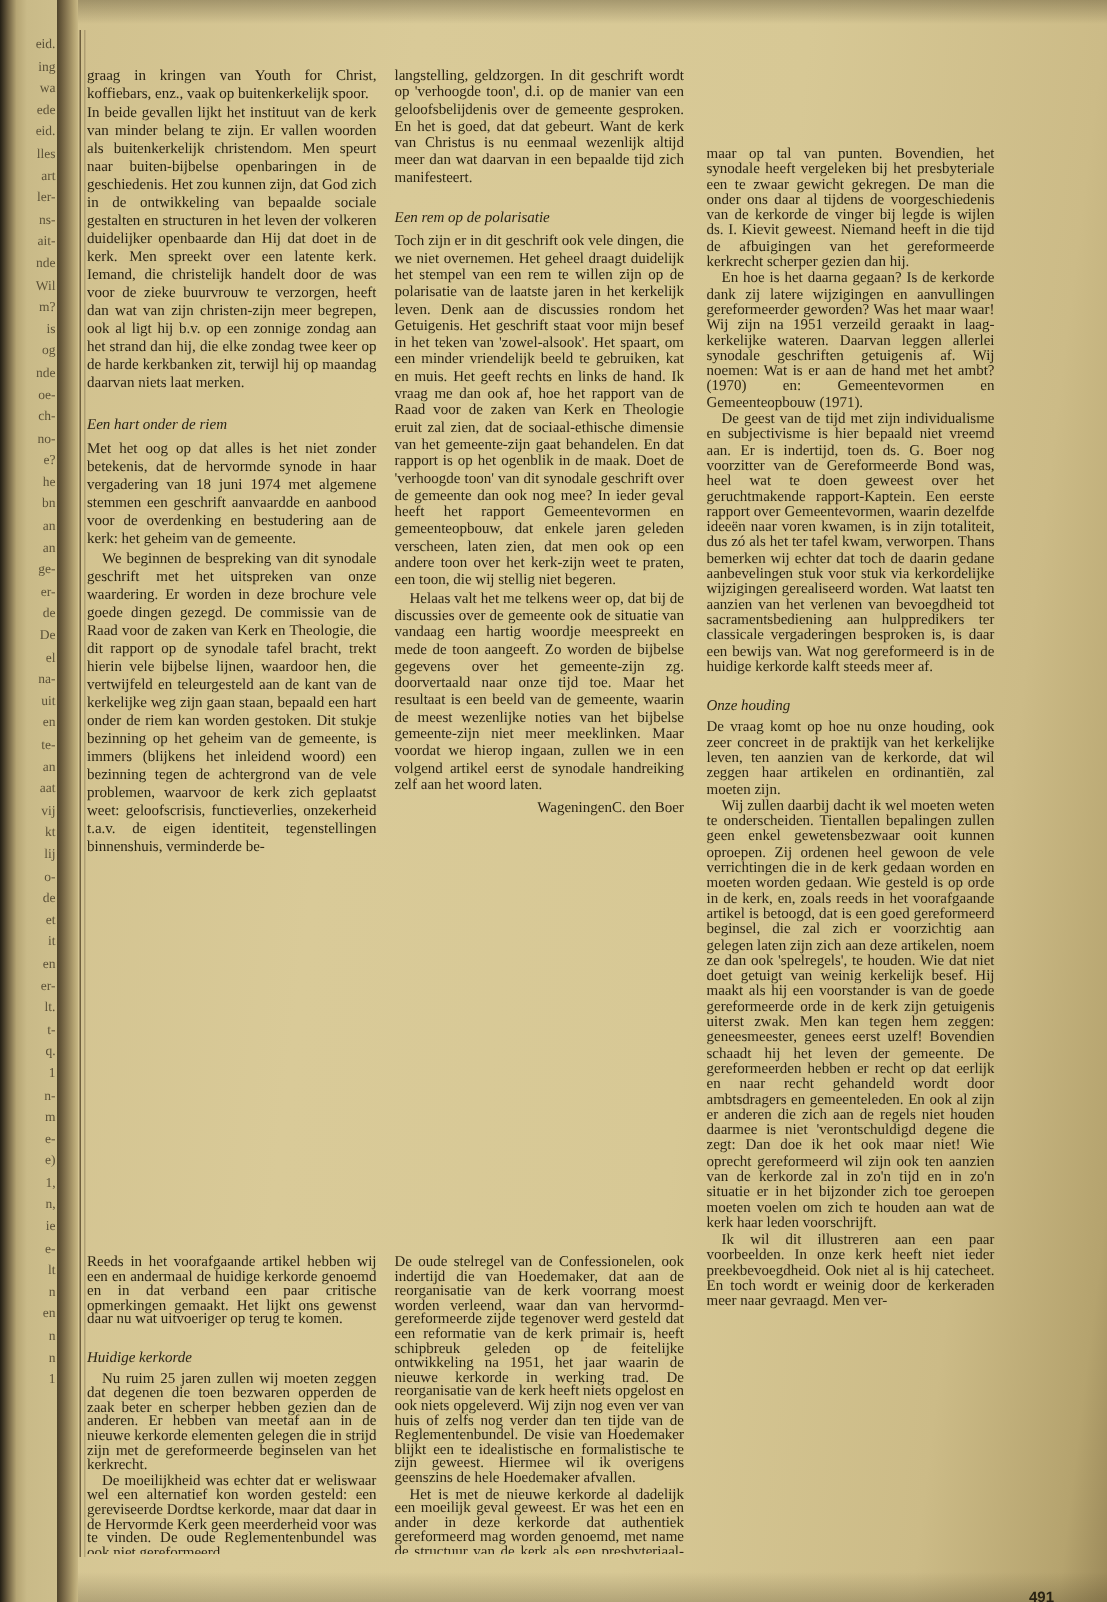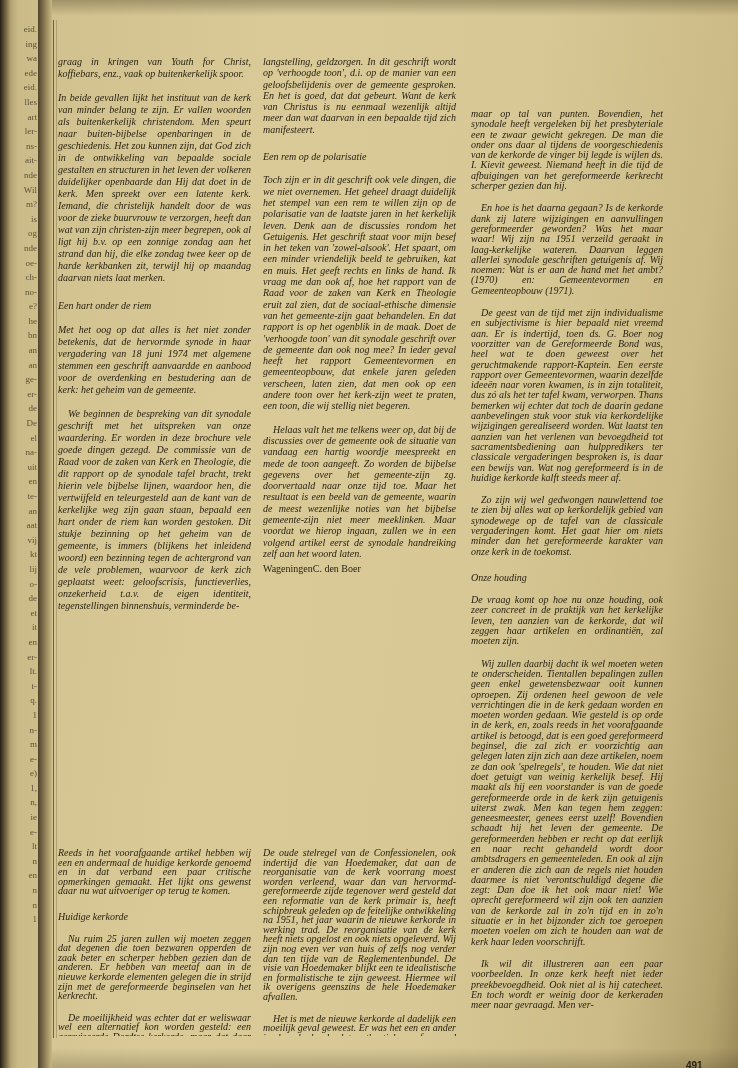--- a/index.html
+++ b/index.html
@@ -36,34 +36,34 @@
   .rule{
     position:absolute;left:1px;top:20px;width:1px;height:1018px;
     background:#6e5f3e;box-shadow:3px 0 0 rgba(110,95,62,.35);
   }
   
   .col{
     position:absolute;overflow:hidden;
     color:#2a2313;text-align:justify;
     font-family:"Liberation Serif",serif;
   }
-  .col p{margin:12px 0 1px 0;font-style:italic;}
+  .col p{margin:1px 0 1px 0;}
   .col p.ind{text-indent:10px;}
   .subhead{
     font-style:italic;font-weight:normal;font-size:inherit;
     margin:16px 0 4px 0;text-align:left;
   }
   .a1c1{left:6px;top:44px;width:193px;max-height:692px;font-size:10px;line-height:12px;}
   .a1c2{left:211px;top:44px;width:193px;max-height:700px;font-size:10px;line-height:11.3px;}
   .c3  {left:419px;top:97px;width:192px;max-height:934px;font-size:10px;line-height:10.3px;}
   .a2c {top:836px;width:193px;max-height:200px;font-size:10px;line-height:9.6px;}
   .a2c1{left:6px;}
   .a2c2{left:211px;}
   .signoff{
-    display:flex;justify-content:flex-start;margin-top:4px;
+    display:flex;justify-content:flex-end;margin-top:4px;
   }
   
   .headline{
     position:absolute;left:6px;top:774px;width:402px;
     display:flex;justify-content:space-between;align-items:baseline;
   }
   .hl{
     font-family:"Liberation Sans",sans-serif;font-weight:400;
     font-size:33px;line-height:1;letter-spacing:-.5px;color:#342c1b;
   }
@@ -169,21 +169,20 @@
       <div class="signoff">
         <span>Wageningen</span>
         <span>C. den Boer</span>
       </div>
     </div>
 
     <div class="col c3">
       <p>maar op tal van punten. Bovendien, het synodale heeft vergeleken bij het presbyteriale een te zwaar gewicht gekregen. De man die onder ons daar al tijdens de voorgeschiedenis van de kerkorde de vinger bij legde is wijlen ds. I. Kievit geweest. Niemand heeft in die tijd de afbuigingen van het gereformeerde kerkrecht scherper gezien dan hij.</p>
       <p class="ind">En hoe is het daarna gegaan? Is de kerkorde dank zij latere wijzigingen en aanvullingen gereformeerder geworden? Was het maar waar! Wij zijn na 1951 verzeild geraakt in laag-kerkelijke wateren. Daarvan leggen allerlei synodale geschriften getuigenis af. Wij noemen: Wat is er aan de hand met het ambt? (1970) en: Gemeentevormen en Gemeenteopbouw (1971).</p>
       <p class="ind">De geest van de tijd met zijn individualisme en subjectivisme is hier bepaald niet vreemd aan. Er is indertijd, toen ds. G. Boer nog voorzitter van de Gereformeerde Bond was, heel wat te doen geweest over het geruchtmakende rapport-Kaptein. Een eerste rapport over Gemeentevormen, waarin dezelfde ideeën naar voren kwamen, is in zijn totaliteit, dus zó als het ter tafel kwam, verworpen. Thans bemerken wij echter dat toch de daarin gedane aanbevelingen stuk voor stuk via kerkordelijke wijzigingen gerealiseerd worden. Wat laatst ten aanzien van het verlenen van bevoegdheid tot sacramentsbediening aan hulppredikers ter classicale vergaderingen besproken is, is daar een bewijs van. Wat nog gereformeerd is in de huidige kerkorde kalft steeds meer af.</p>
-      <p class="ind">Zo zijn wij wel gedwongen nauwlettend toe te zien bij alles wat op kerkordelijk gebied van synodewege op de tafel van de classicale vergaderingen komt. Het gaat hier om niets minder dan het gereformeerde karakter van onze kerk in de toekomst.</p>
       <h3 class="subhead">Onze houding</h3>
       <p>De vraag komt op hoe nu onze houding, ook zeer concreet in de praktijk van het kerkelijke leven, ten aanzien van de kerkorde, dat wil zeggen haar artikelen en ordinantiën, zal moeten zijn.</p>
       <p class="ind">Wij zullen daarbij dacht ik wel moeten weten te onderscheiden. Tientallen bepalingen zullen geen enkel gewetensbezwaar ooit kunnen oproepen. Zij ordenen heel gewoon de vele verrichtingen die in de kerk gedaan worden en moeten worden gedaan. Wie gesteld is op orde in de kerk, en, zoals reeds in het voorafgaande artikel is betoogd, dat is een goed gereformeerd beginsel, die zal zich er voorzichtig aan gelegen laten zijn zich aan deze artikelen, noem ze dan ook 'spelregels', te houden. Wie dat niet doet getuigt van weinig kerkelijk besef. Hij maakt als hij een voorstander is van de goede gereformeerde orde in de kerk zijn getuigenis uiterst zwak. Men kan tegen hem zeggen: geneesmeester, genees eerst uzelf! Bovendien schaadt hij het leven der gemeente. De gereformeerden hebben er recht op dat eerlijk en naar recht gehandeld wordt door ambtsdragers en gemeenteleden. En ook al zijn er anderen die zich aan de regels niet houden daarmee is niet 'verontschuldigd degene die zegt: Dan doe ik het ook maar niet! Wie oprecht gereformeerd wil zijn ook ten aanzien van de kerkorde zal in zo'n tijd en in zo'n situatie er in het bijzonder zich toe geroepen moeten voelen om zich te houden aan wat de kerk haar leden voorschrijft.</p>
       <p class="ind">Ik wil dit illustreren aan een paar voorbeelden. In onze kerk heeft niet ieder preekbevoegdheid. Ook niet al is hij catecheet. En toch wordt er weinig door de kerkeraden meer naar gevraagd. Men ver-</p>
     </div>
 
 
     <div class="col a2c a2c1">
       <p>Reeds in het voorafgaande artikel hebben wij een en andermaal de huidige kerkorde genoemd en in dat verband een paar critische opmerkingen gemaakt. Het lijkt ons gewenst daar nu wat uitvoeriger op terug te komen.</p>
       <h3 class="subhead">Huidige kerkorde</h3>

